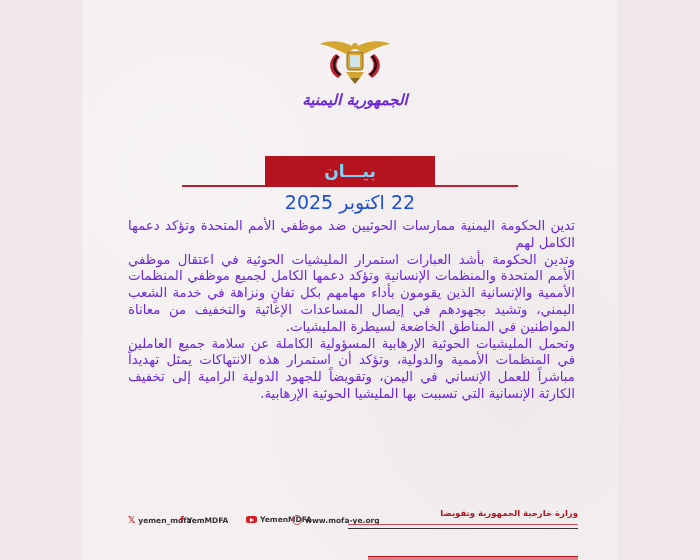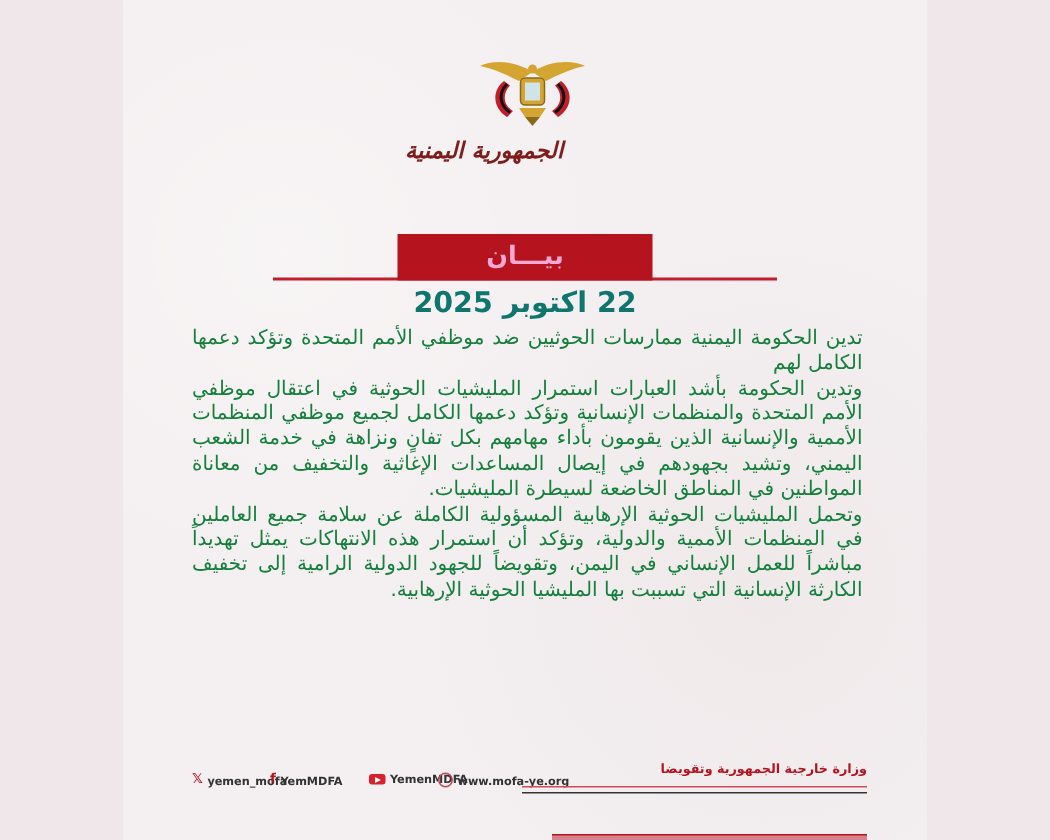--- a/index.html
+++ b/index.html
@@ -13,45 +13,45 @@
       position:absolute; left:82px; top:0; width:536px; height:560px;
       background:#f4eff0;
       background-image:
         radial-gradient(circle at 20% 30%, rgba(255,255,255,0.35) 0, transparent 40%),
         radial-gradient(circle at 80% 70%, rgba(230,222,224,0.35) 0, transparent 45%);
     }
     .emblem {
       position:absolute; left:318px; top:38px; width:74px; height:48px;
     }
     .masthead {
-      position:absolute; left:270px; top:90px; width:170px; text-align:left;
-      direction:rtl; color:#7f1d1d;
+      position:absolute; left:270px; top:90px; width:170px; text-align:center;
+      direction:rtl; color:#6d28d9;
       font-family:"DejaVu Serif", serif; font-style:italic; font-weight:bold;
     }
     .masthead .l1 { font-size:15px; line-height:20px; letter-spacing:0.5px; }
     .masthead .l2 { font-size:12.5px; line-height:18px; }
     .title-line {
       position:absolute; left:182px; top:185px; width:224px; height:2px; background:#c21d2b;
     }
     .title-line.full { left:182px; width:336px; }
     .title-box {
       position:absolute; left:265px; top:156px; width:170px; height:31px;
-      background:#b5141f; color:#f9a8d4; text-align:center;
+      background:#b5141f; color:#7dd3fc; text-align:center;
       font-size:17px; font-weight:bold; line-height:31px; direction:rtl;
       letter-spacing:6px;
     }
     .date {
       position:absolute; left:200px; top:191px; width:300px; text-align:center;
-      color:#0f766e; font-weight:bold; font-size:19px; direction:rtl;
+      color:#1d4ed8; font-weight:normal; font-size:19px; direction:rtl;
       font-family:"DejaVu Sans", sans-serif;
     }
     .body-text {
       position:absolute; left:128px; top:218px; width:447px;
       direction:rtl; text-align:justify; text-align-last:right;
-      color:#15803d; font-size:13.3px; line-height:16.8px;
+      color:#6d28d9; font-size:13.3px; line-height:16.8px;
     }
     .body-text p { margin:0; }
     .footer {
       position:absolute; left:128px; top:511px; width:450px; height:22px;
     }
     .social {
       position:absolute; top:4px; display:flex; align-items:center; gap:3px;
       font-size:7.5px; font-weight:bold; color:#333;
     }
     .social .ico { font-size:9px; font-weight:bold; }

